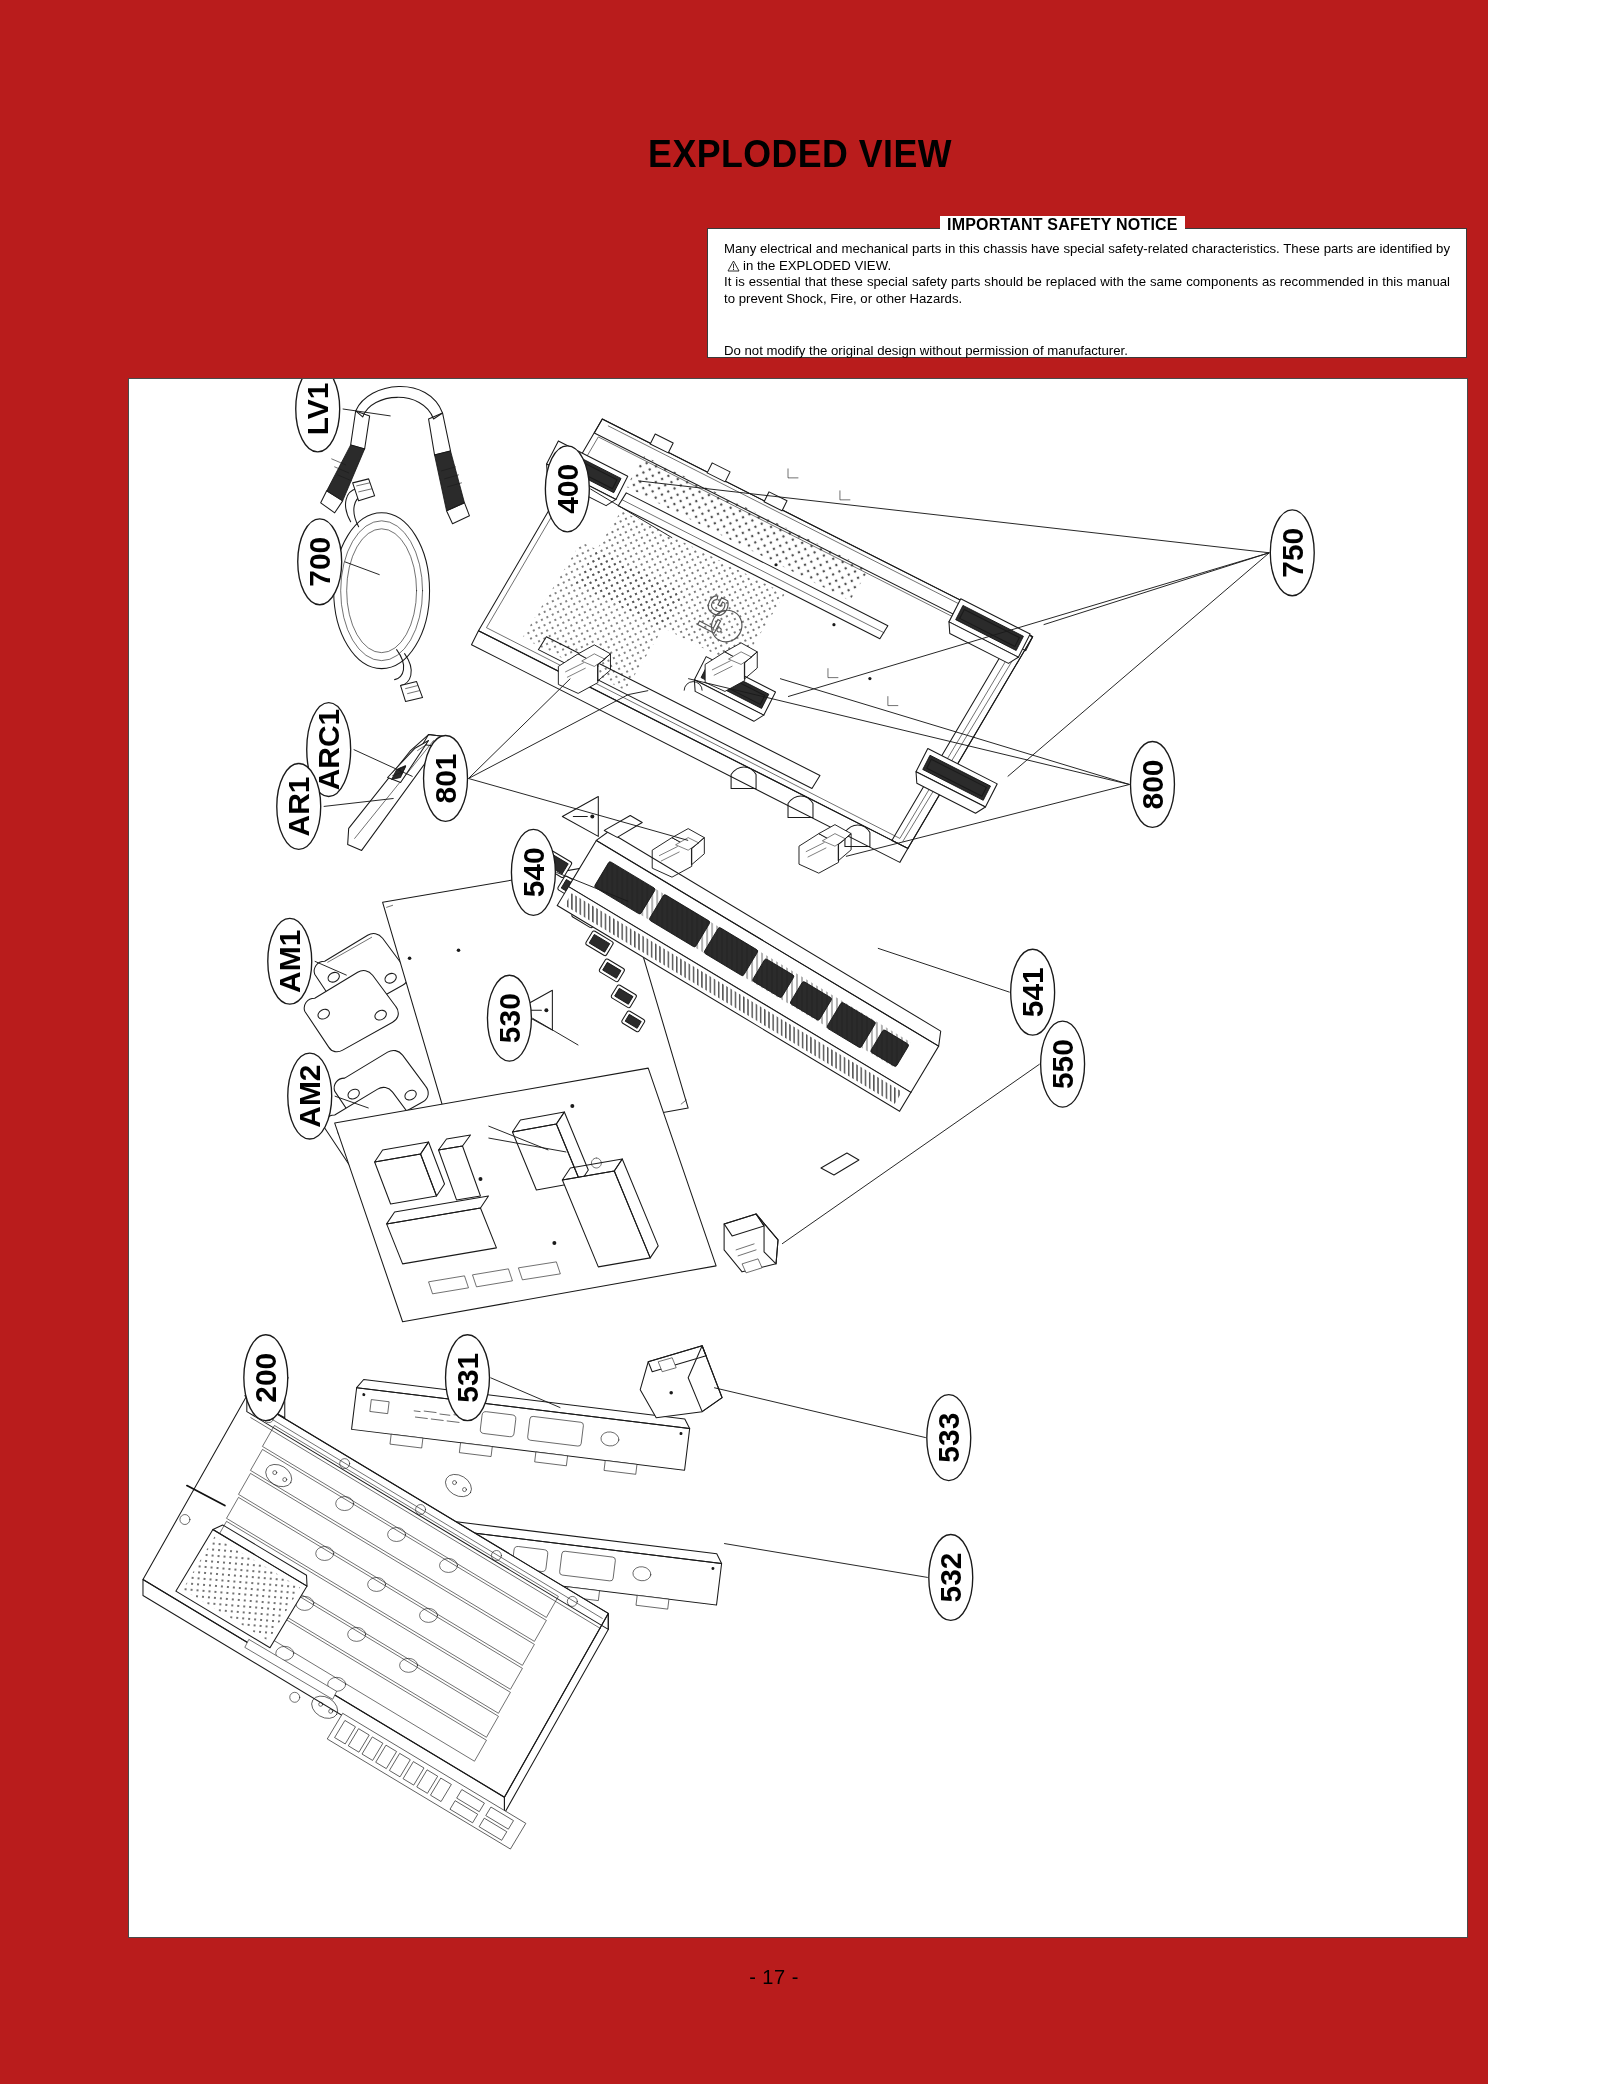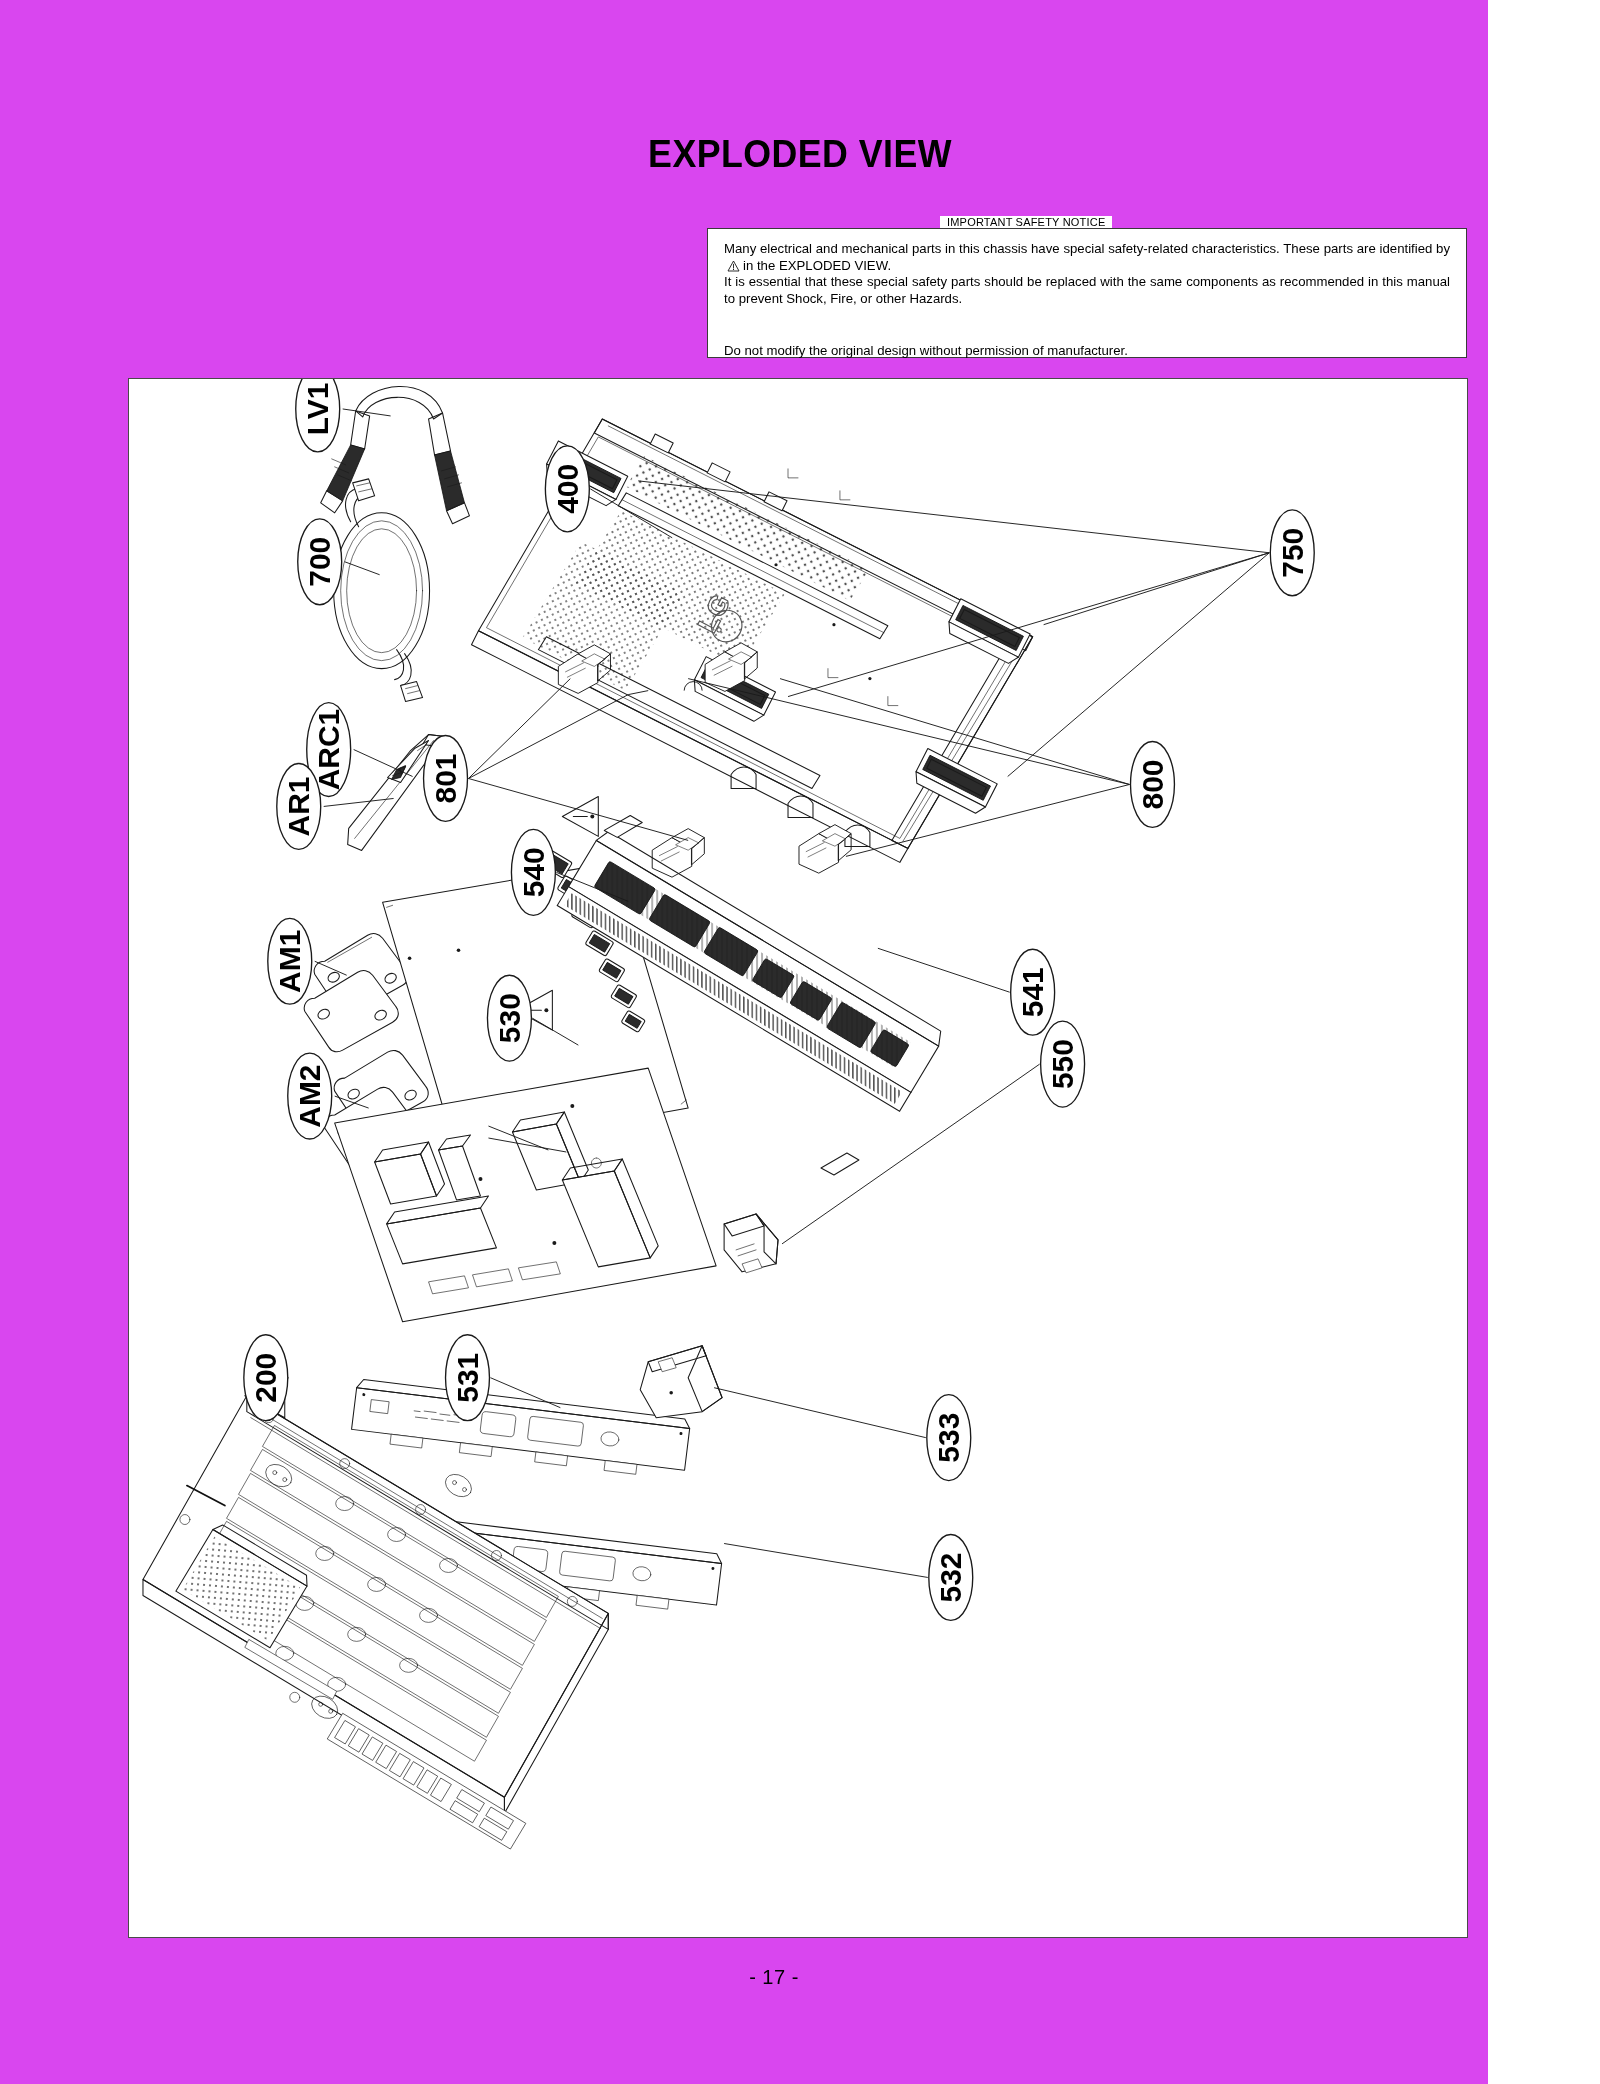--- a/index.html
+++ b/index.html
@@ -9,21 +9,21 @@
     background: #ffffff;
   }
   body {
     font-family: "Liberation Sans", sans-serif;
     color: #000000;
   }
   #page {
     position: relative;
     width: 1488px;
     height: 2084px;
-    background: #d946ef;
+    background: #b91c1c;
     overflow: hidden;
   }
 
   
   #page-title {
     position: absolute;
     left: 0;
     top: 133px;
     width: 1600px;
     text-align: center;
@@ -43,22 +43,22 @@
     border: 1.4px solid #3a3a3a;
     box-sizing: border-box;
     background: #fff;
   }
   #safety-legend {
     position: absolute;
     left: 940px;
     top: 216px;
     background: #ffffff;
     padding: 0 7px;
-    font-size: 11px;
-    font-weight: normal;
+    font-size: 16px;
+    font-weight: bold;
     letter-spacing: 0.2px;
   }
   .safety-text {
     position: absolute;
     left: 16px;
     width: 726px;
     font-size: 13.2px;
     line-height: 16.6px;
     text-align: justify;
     text-justify: inter-word;

